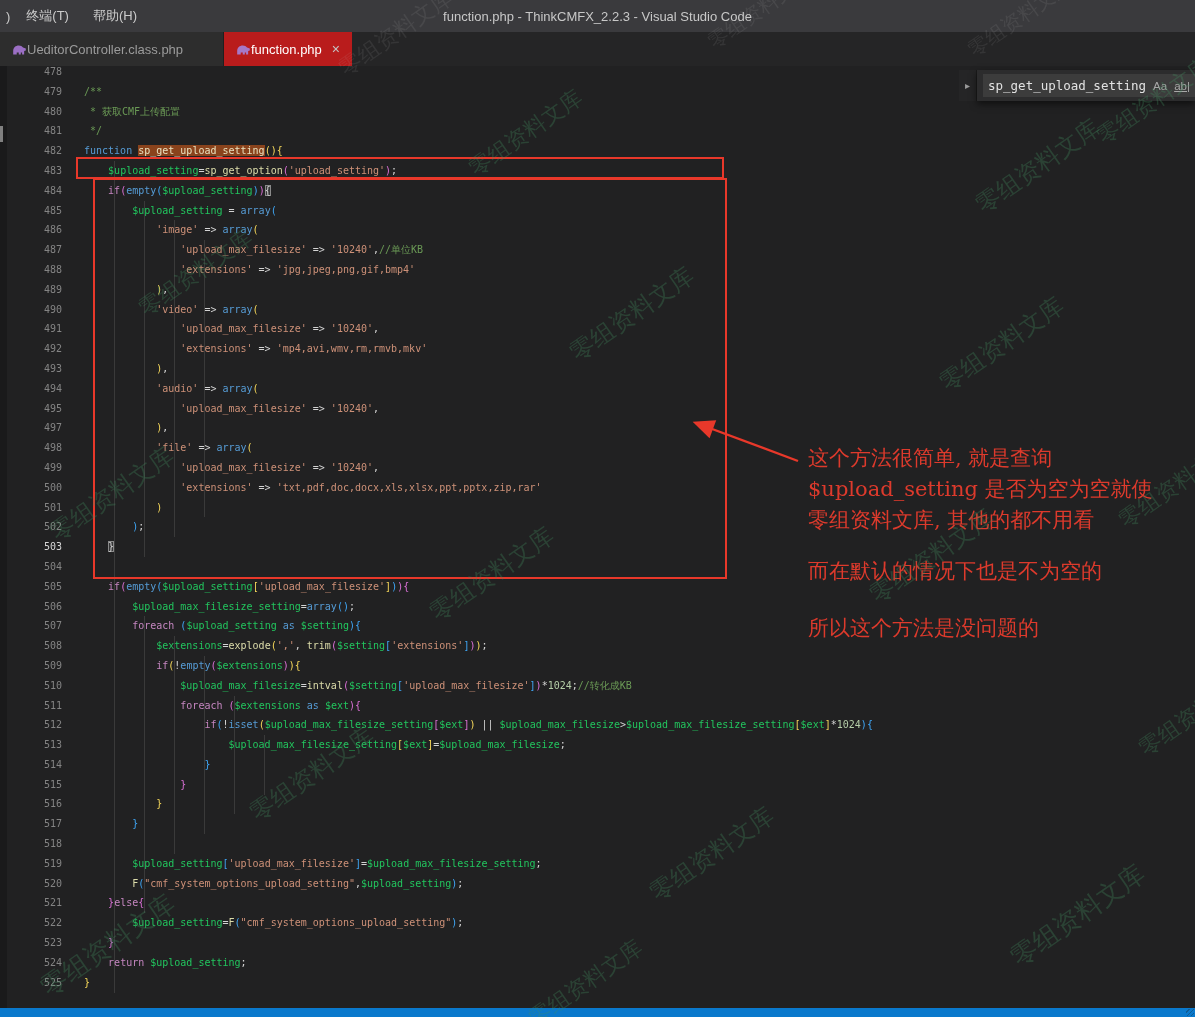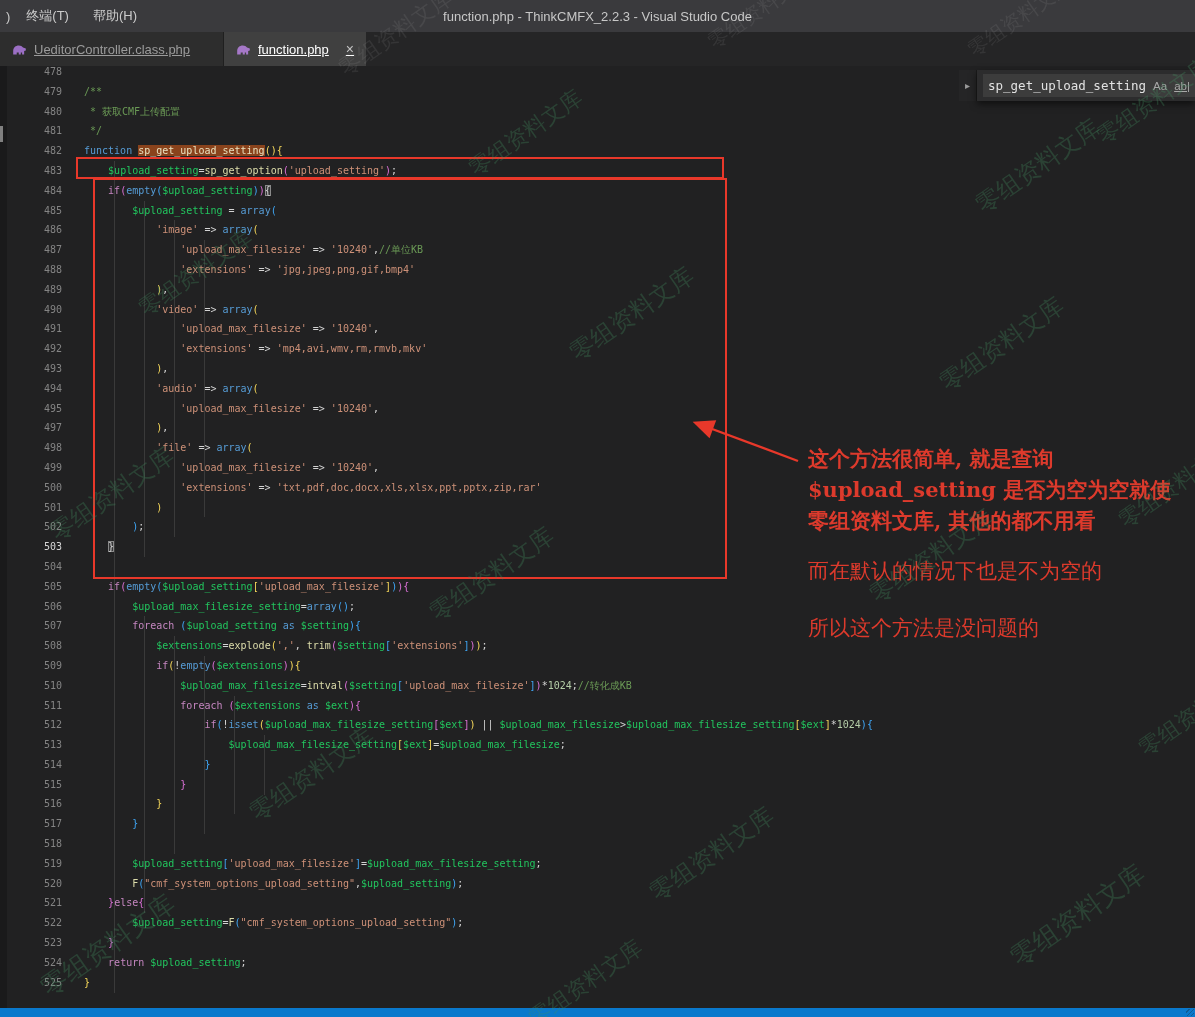--- a/index.html
+++ b/index.html
@@ -9,23 +9,23 @@
   
   .titlebar{position:absolute;left:0;top:0;width:100%;height:32px;background:#3a3a3d;
             display:flex;align-items:center;color:#cccccc;font-size:13px;}
   .menu{display:flex;align-items:center;gap:0;padding-left:2px;}
   .menu .mi{padding:0 12px;cursor:default;}
   .menu .mi:first-child{padding:0 4px;}
   .wintitle{position:absolute;left:0;right:0;text-align:center;color:#c8c8c8;font-size:13px;pointer-events:none;}
 
   
   .tabbar{position:absolute;left:0;top:32px;width:100%;height:34px;background:#252526;display:flex;}
-  .tab{display:flex;align-items:center;height:34px;padding:0 12px;font-size:13px;gap:7px;box-sizing:border-box;text-decoration:underline;}
+  .tab{display:flex;align-items:center;height:34px;padding:0 12px;font-size:13px;gap:0;box-sizing:border-box;}
   .tab.inactive{background:#2d2d2d;color:#9b9b9b;width:224px;border-right:1px solid #1f1f1f;}
-  .tab.active{background:#404040;color:#ffffff;}
+  .tab.active{background:#b91c1c;color:#ffffff;}
   .tab .close{margin-left:10px;color:#c5c5c5;font-size:14px;line-height:14px;}
   .phpicon{width:15px;height:13px;flex:0 0 auto;}
 
   
   .editor{position:absolute;left:0;top:66px;width:100%;height:942px;background:#212122;}
   .leftstrip{position:absolute;left:0;top:66px;width:7px;height:942px;background:#1a1a1b;}
   .leftnub{position:absolute;left:0;top:126px;width:3px;height:16px;background:#9a9a9a;opacity:.8;}
   .code{position:absolute;left:7px;top:62px;right:0;font-family:"DejaVu Sans Mono",monospace;font-size:10px;}
   .row{display:flex;height:19.8px;line-height:19.8px;white-space:pre;}
   .num{width:55px;text-align:right;color:#848484;flex:0 0 auto;}
@@ -167,21 +167,21 @@
   <svg class="arrowsvg" width="1195" height="1017">
     <defs>
       <marker id="ah" markerWidth="10" markerHeight="9" refX="8" refY="4.5" orient="auto">
         <polygon points="0.5,0.5 9.5,4.5 0.5,8.5" fill="#e8382a"></polygon>
       </marker>
     </defs>
     <line id="arrowline" stroke="#e8382a" stroke-width="2.4" marker-end="url(#ah)" x1="798" y1="461" x2="696" y2="423"></line>
   </svg>
 
   <div id="annos">
-      <div class="anno" style="left: 808px; top: 443px; color: rgb(221, 58, 44); font-weight: bold;">
+      <div class="anno" style="left: 808px; top: 443px; color: rgb(221, 58, 44);">
         <div>这个方法很简单, 就是查询</div>
         <div>$upload_setting 是否为空为空就使</div>
         <div>零组资料文库, 其他的都不用看</div>
       </div>
       <div class="anno" style="left: 808px; top: 556px; color: rgb(221, 58, 44);">
         <div>而在默认的情况下也是不为空的</div>
       </div>
       <div class="anno" style="left: 808px; top: 613px; color: rgb(221, 58, 44);">
         <div>所以这个方法是没问题的</div>
       </div>

